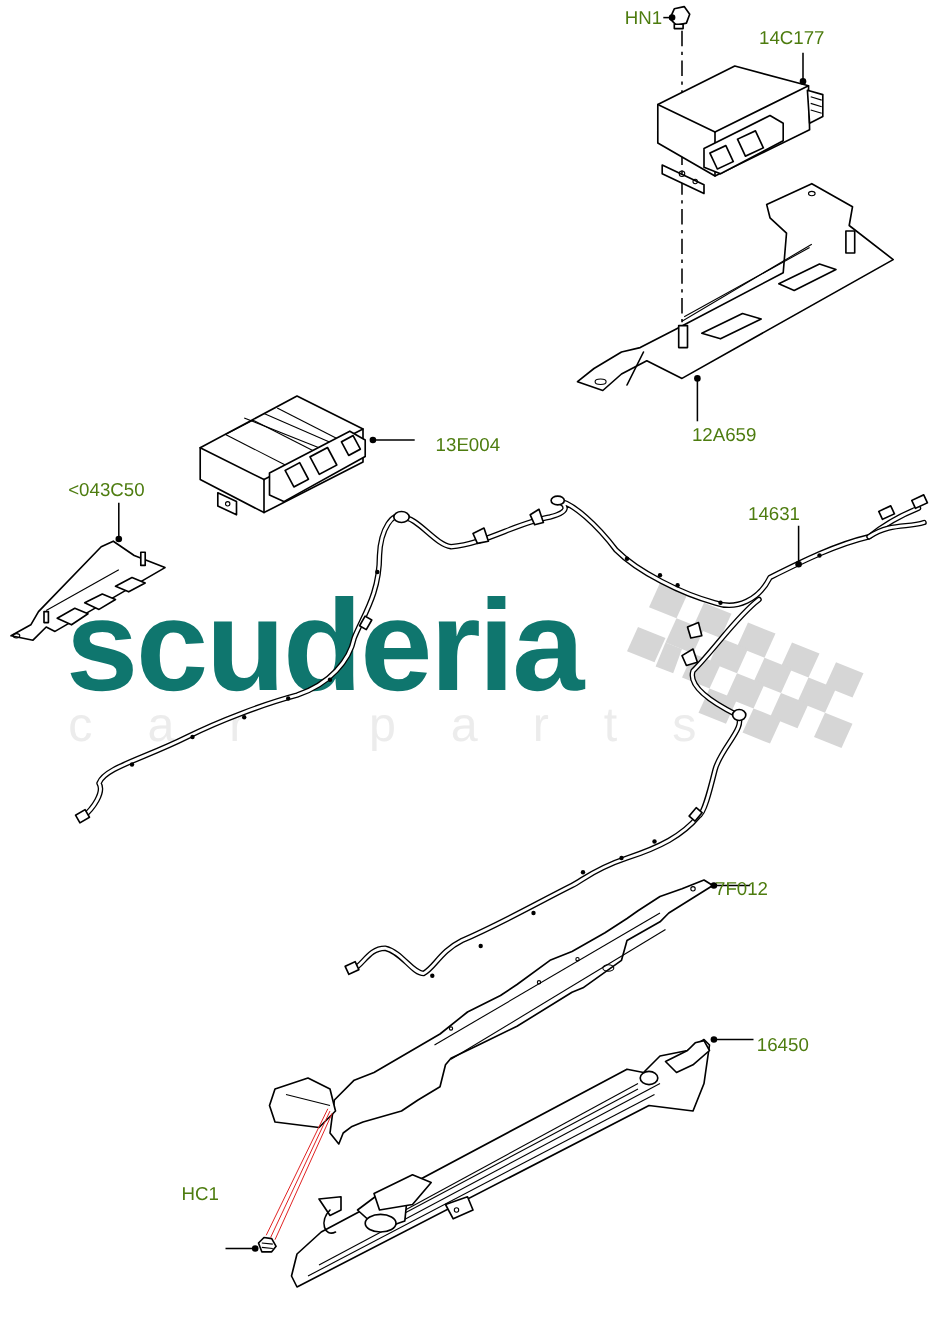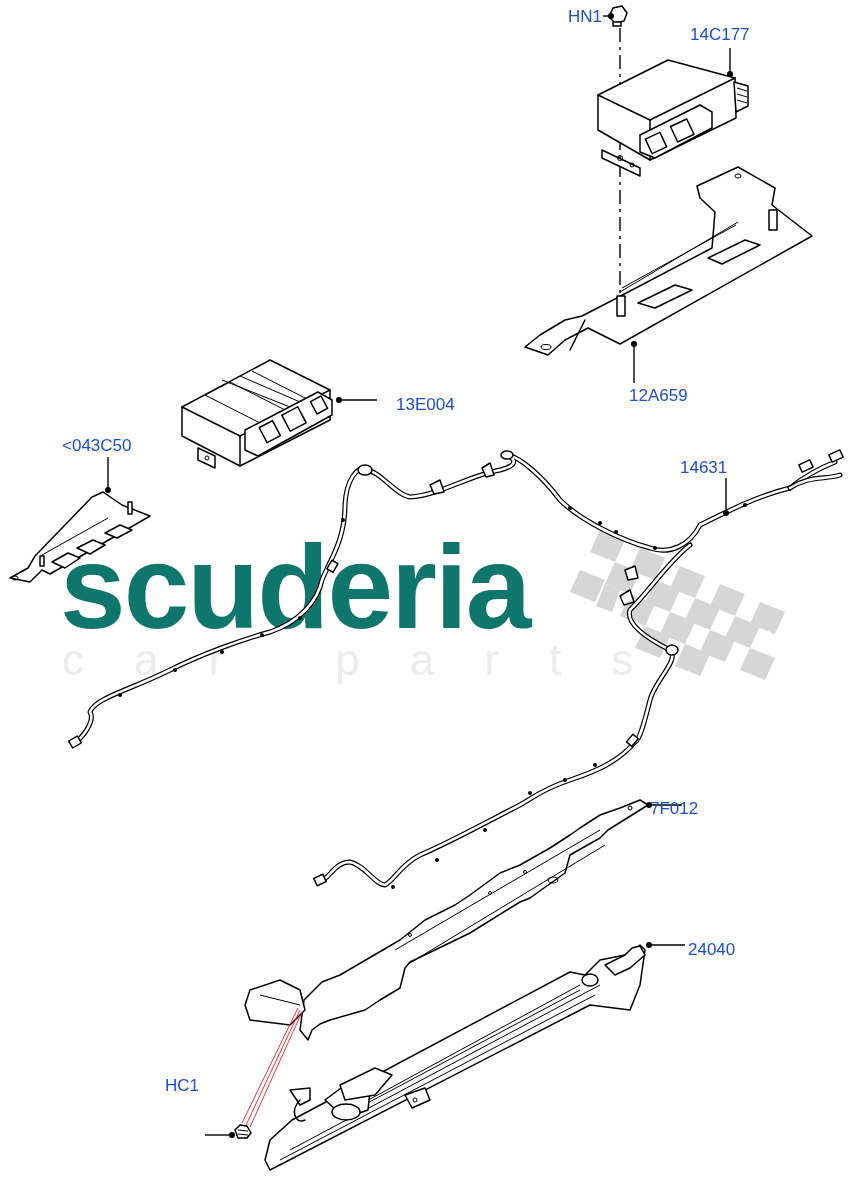--- a/index.html
+++ b/index.html
@@ -1,20 +1,20 @@
 <!DOCTYPE html>
 <html><head>
 <meta charset="utf-8">
 <style>
   html, body { margin:0; padding:0; background:#ffffff; }
   body { width:855px; height:1200px; position:relative; overflow:hidden; font-family:"Liberation Sans", sans-serif; }
   #diagram { position:absolute; left:0; top:0; width:855px; height:1200px; }
   .wm-main { position:absolute; left:60px; top:528px; font-family:"Liberation Sans", sans-serif; font-weight:bold; font-size:118px; letter-spacing:-2px; color:#0f766e; line-height:1; }
   .wm-sub { position:absolute; left:62px; top:638px; font-family:"Liberation Sans", sans-serif; font-size:44px; letter-spacing:50px; color:#ececec; line-height:1; }
-  .callout { position:absolute; font-family:"Liberation Sans", sans-serif; font-size:17px; color:#1d4ed8; line-height:1; white-space:nowrap; }
+  .callout { position:absolute; font-family:"Liberation Sans", sans-serif; font-size:17px; color:#4d7c0f; line-height:1; white-space:nowrap; }
   svg .ln { stroke:#000; stroke-width:1.5; fill:none; stroke-linejoin:round; stroke-linecap:round; }
   svg .lnf { stroke:#000; stroke-width:1.5; fill:#fff; stroke-linejoin:round; }
   svg .thin { stroke:#000; stroke-width:1; fill:none; }
   svg .wire { stroke:#000; stroke-width:5; fill:none; stroke-linecap:round; stroke-linejoin:round; }
   svg .wirein { stroke:#fff; stroke-width:2.6; fill:none; stroke-linecap:round; stroke-linejoin:round; }
   svg .leader { stroke:#000; stroke-width:1.4; }
   svg .dot { fill:#000; }
   svg .dash { stroke:#000; stroke-width:1.4; stroke-dasharray:14 5 3 5; fill:none; }
   svg .red { stroke:#e02020; stroke-width:0.9; fill:none; }
   svg .chk { fill:#d6d6d6; }
@@ -216,15 +216,15 @@
     </g>
   </svg>
 
   <div class="callout" style="left:568px;top:8px">HN1</div>
   <div class="callout" style="left:690px;top:26px">14C177</div>
   <div class="callout" style="left:629px;top:387px">12A659</div>
   <div class="callout" style="left:396px;top:396px">13E004</div>
   <div class="callout" style="left:62px;top:437px">&lt;043C50</div>
   <div class="callout" style="left:680px;top:459px">14631</div>
   <div class="callout" style="left:650px;top:800px">7F012</div>
-  <div class="callout" style="left:688px;top:941px">24040</div>
+  <div class="callout" style="left:688px;top:941px">16450</div>
   <div class="callout" style="left:165px;top:1077px">HC1</div>
 </div>
 
 </body></html>

